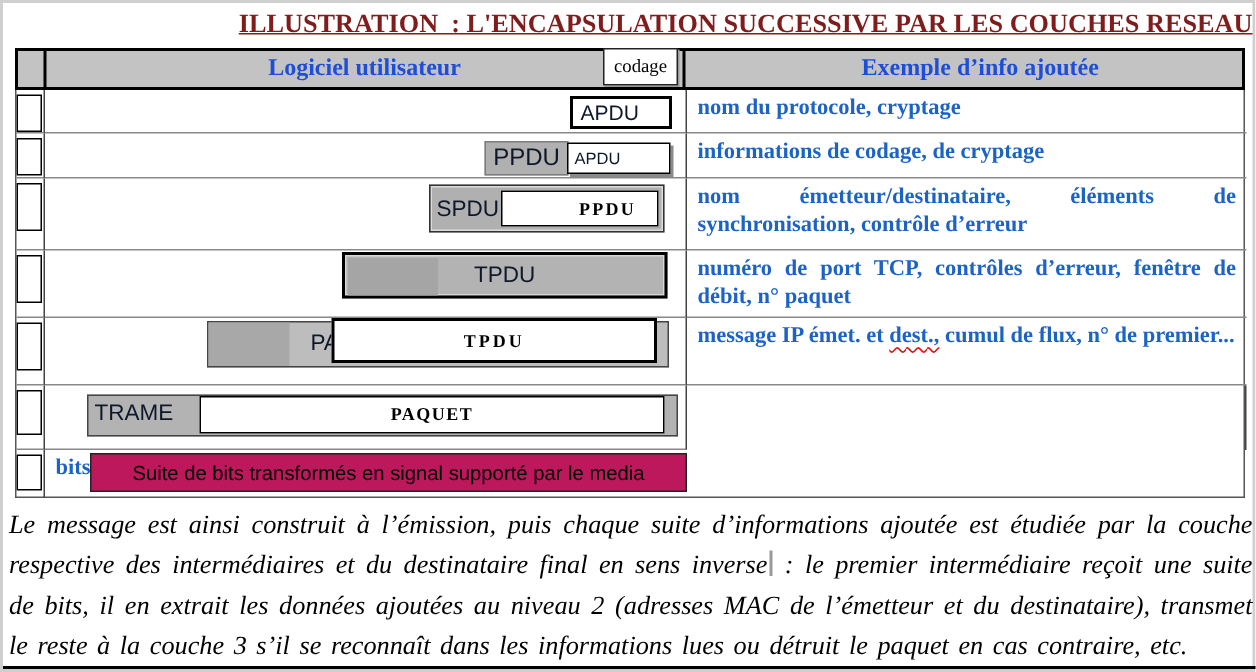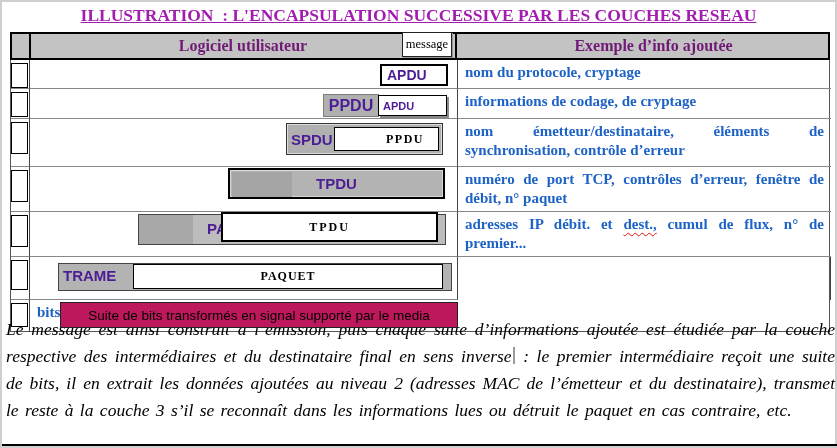--- a/index.html
+++ b/index.html
@@ -1,27 +1,27 @@
 <!DOCTYPE html>
 <html><head>
 <meta charset="utf-8">
 <style>
   html,body{margin:0;padding:0;}
   body{width:837px;height:448px;background:#fff;font-family:"Liberation Serif",serif;overflow:hidden;}
   .page{position:relative;width:837px;height:448px;background:#fff;box-sizing:border-box;border:2px solid #cfcfcf;}
 
-  .title{position:absolute;left:0;top:3px;width:100%;text-align:center;
-         font-family:"Liberation Serif",serif;font-weight:bold;font-size:17.5px;color:#a21caf;}
+  .title{position:absolute;left:0;top:3px;width:100%;text-align:right;
+         font-family:"Liberation Serif",serif;font-weight:bold;font-size:17.5px;color:#7f1d1d;}
   .title span{text-decoration:underline;}
 
   
   .header-row{position:absolute;left:8px;top:30px;width:820px;height:28px;background:#c3c3c3;
               border:2px solid #000;box-sizing:border-box;display:flex;}
   .hcell{display:flex;align-items:center;justify-content:center;box-sizing:border-box;
-         font-family:"Liberation Serif",serif;font-weight:bold;font-size:16px;color:#701a75;}
+         font-family:"Liberation Serif",serif;font-weight:bold;font-size:16px;color:#1d4ed8;}
   .hcell.c0{width:19px;border-right:2px solid #000;}
   .hcell.c1{width:426px;border-right:2px solid #000;}
   .hcell.c2{flex:1;padding-left:22px;}
 
   .message-box{position:absolute;left:400px;top:30px;width:50px;height:25px;background:#fff;
                border:1px solid #222;box-shadow:1px 1px 0 #999;z-index:30;box-sizing:border-box;
                display:flex;align-items:center;justify-content:center;
                font-family:"Liberation Serif",serif;font-size:12.5px;color:#000;}
 
   
@@ -37,21 +37,21 @@
         text-align:justify;padding:3px 7px 0 7px;line-height:19px;}
   .wavy{text-decoration:underline;text-decoration-style:wavy;text-decoration-color:#e21010;
         text-decoration-thickness:1px;text-underline-offset:3px;}
 
   
   .num-box{position:absolute;left:9px;width:17px;background:#fff;border:1.5px solid #000;
            box-sizing:border-box;z-index:5;}
 
   
   .abs{position:absolute;box-sizing:border-box;z-index:10;}
-  .sans-b{font-family:"Liberation Sans",sans-serif;font-weight:bold;color:#4c1d95;}
+  .sans-b{font-family:"Liberation Sans",sans-serif;font-weight:normal;color:#0f172a;}
   .serif-b{font-family:"Liberation Serif",serif;font-weight:bold;color:#000;}
 
   .apdu-box{left:378px;top:62px;width:68px;height:22px;background:#fff;border:2px solid #000;
             display:flex;align-items:center;font-size:14px;padding-left:5px;}
   .ppdu-label{left:321px;top:92px;width:56px;height:23px;background:#b0b0b0;border:1px solid #7d7d7d;
               display:flex;align-items:center;justify-content:center;font-size:16px;}
   .apdu-inner{left:376px;top:93px;width:69px;height:21px;background:#fff;border:1px solid #000;
               box-shadow:2px 2px 0 #8a8a8a;display:flex;align-items:center;font-size:11px;padding-left:4px;}
   .spdu-outer{left:284px;top:121px;width:157px;height:32px;background:#b0b0b0;border:1.5px solid #333;
               box-shadow:inset 0 0 0 1px #dcdcdc;display:flex;align-items:center;font-size:15px;padding-left:4px;}
@@ -69,42 +69,42 @@
               display:flex;align-items:center;justify-content:center;font-size:12px;letter-spacing:2px;z-index:12;}
   .trame-outer{left:56px;top:261px;width:394px;height:28px;background:#b3b3b3;border:1px solid #444;}
   .trame-text{position:absolute;left:4px;top:3px;font-size:15px;}
   .paquet-inner{left:131px;top:262px;width:310px;height:25px;background:#fff;border:1px solid #000;
                 display:flex;align-items:center;justify-content:center;font-size:12px;letter-spacing:1px;z-index:12;}
   .bits-box{left:58px;top:300px;width:398px;height:26px;background:#be185d;border:1.5px solid #222;
             display:flex;align-items:center;justify-content:center;
             font-family:"Liberation Sans",sans-serif;font-size:13.5px;color:#000;}
 
   
-  .footer-par{position:absolute;left:4px;top:314px;width:829px;height:108px;
+  .footer-par{position:absolute;left:4px;top:334px;width:829px;height:108px;
               font-family:"Liberation Serif",serif;font-style:italic;font-size:17.5px;
               line-height:27px;color:#000;text-align:justify;word-spacing:2px;}
   .text-cursor{display:inline-block;width:2px;height:17px;background:#9a9a9a;vertical-align:-2px;margin:0 1px;}
   .bottom-rule{position:absolute;left:0;top:442px;width:837px;height:0;border-top:2px solid #000;}
 </style>
 </head>
 <body>
 
 <div class="page">
 
   <div class="title">
     <span>ILLUSTRATION&nbsp; : L'ENCAPSULATION SUCCESSIVE PAR LES COUCHES RESEAU</span>
   </div>
 
   <div class="header-row">
     <div class="hcell c0"></div>
     <div class="hcell c1">Logiciel utilisateur</div>
     <div class="hcell c2">Exemple d’info ajoutée</div>
   </div>
   <div class="message-box">
-    <span>message</span>
+    <span>codage</span>
   </div>
 
   <div class="body-grid">
     <div class="cell c0"></div>
     <div class="cell c1"></div>
     <div class="cell c2 info"><span>nom du protocole, cryptage</span></div>
 
     <div class="cell c0"></div>
     <div class="cell c1"></div>
     <div class="cell c2 info"><span>informations de codage, de cryptage</span></div>
@@ -112,21 +112,21 @@
     <div class="cell c0"></div>
     <div class="cell c1"></div>
     <div class="cell c2 info"><span>nom émetteur/destinataire, éléments de synchronisation, contrôle d’erreur</span></div>
 
     <div class="cell c0"></div>
     <div class="cell c1"></div>
     <div class="cell c2 info"><span>numéro de port TCP, contrôles d’erreur, fenêtre de débit, n° paquet</span></div>
 
     <div class="cell c0"></div>
     <div class="cell c1"></div>
-    <div class="cell c2 info"><span>adresses IP débit. et </span><span class="wavy">dest.,</span><span> cumul de flux, n° de premier...</span></div>
+    <div class="cell c2 info"><span>message IP émet. et </span><span class="wavy">dest.,</span><span> cumul de flux, n° de premier...</span></div>
 
     <div class="cell c0"></div>
     <div class="cell c1"></div>
 
     <div class="cell c0 last"></div>
     <div class="cell c1 last"></div>
     <div class="cell c2 last info"><span>bits de parité, </span><span class="wavy">start</span><span>/stop...</span></div>
   </div>
 
   <div class="num-box" style="top:61px;height:25px;"></div>

